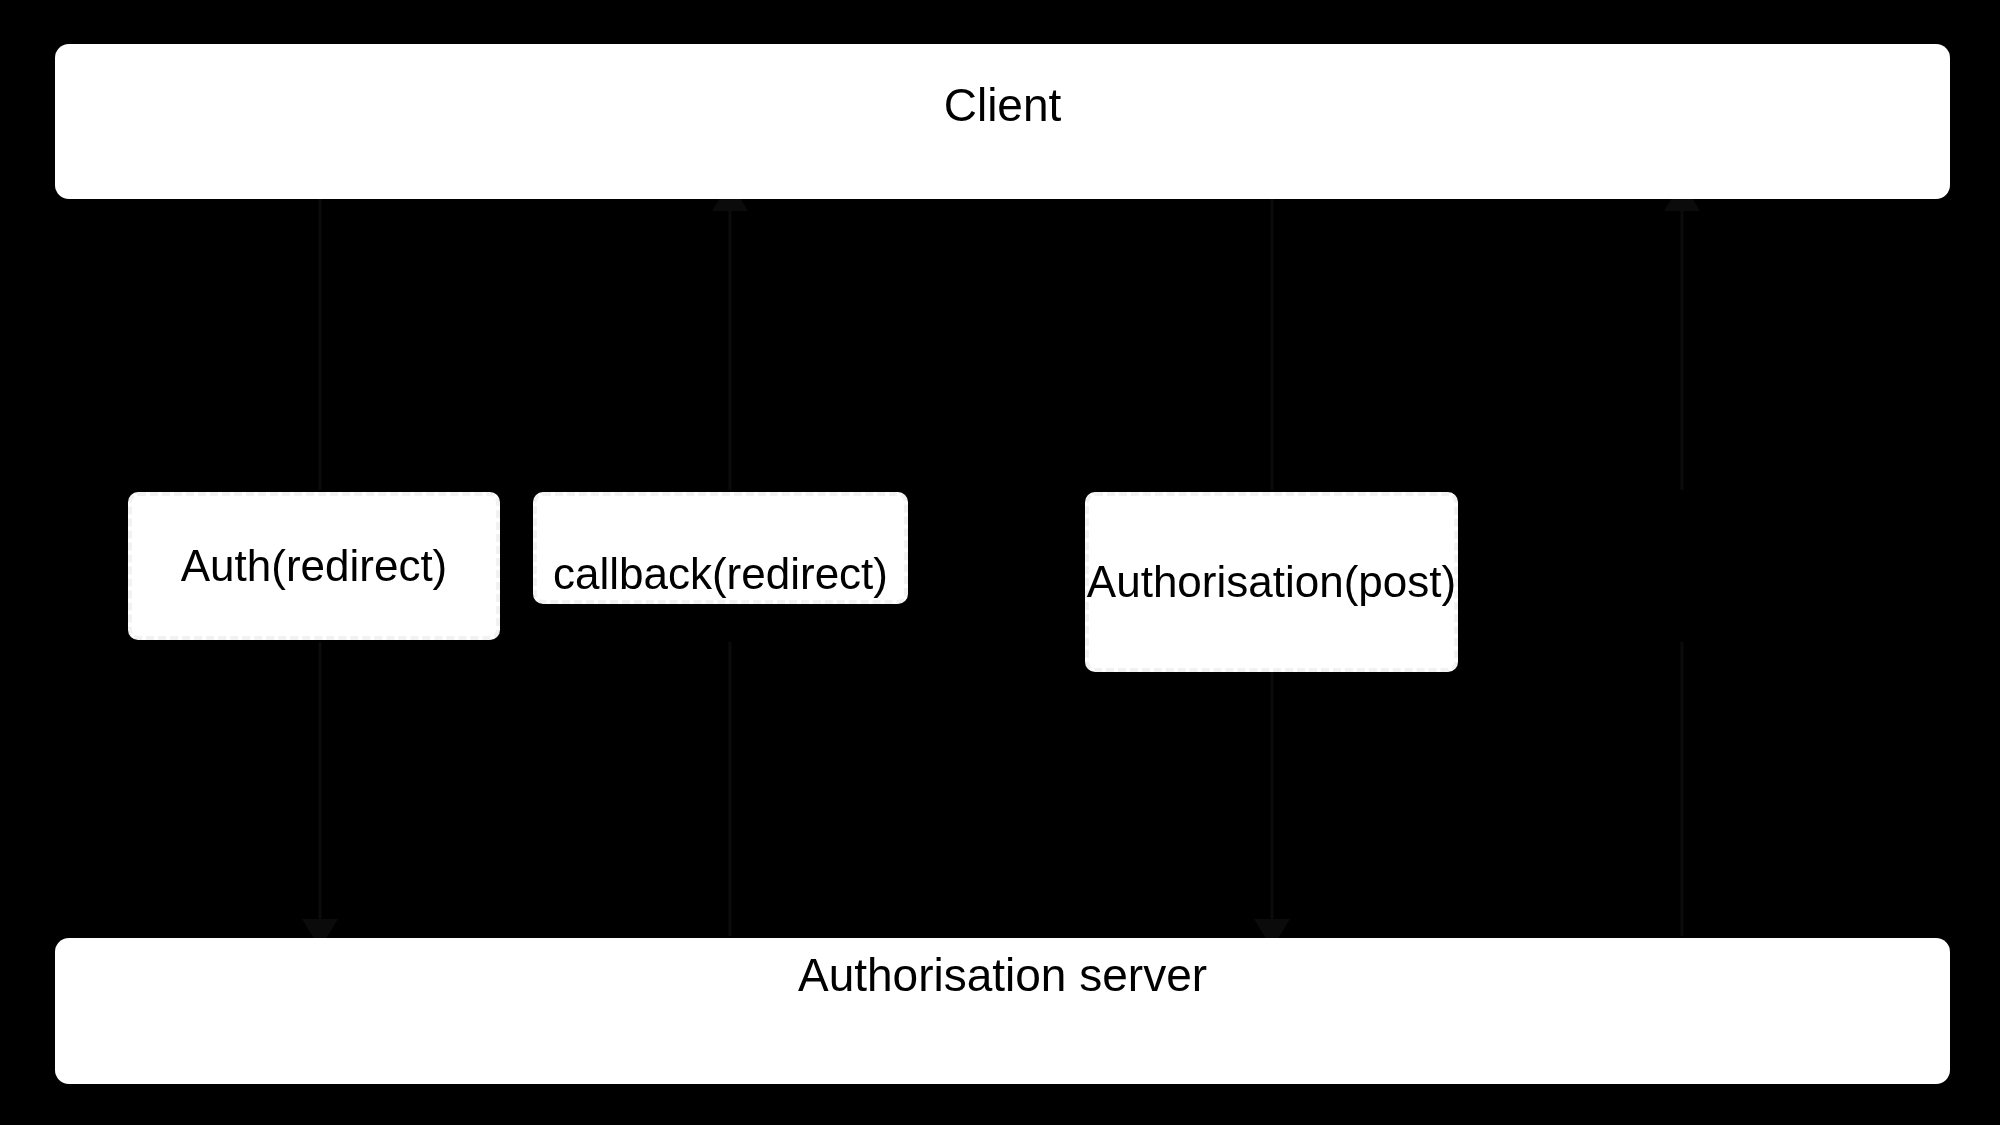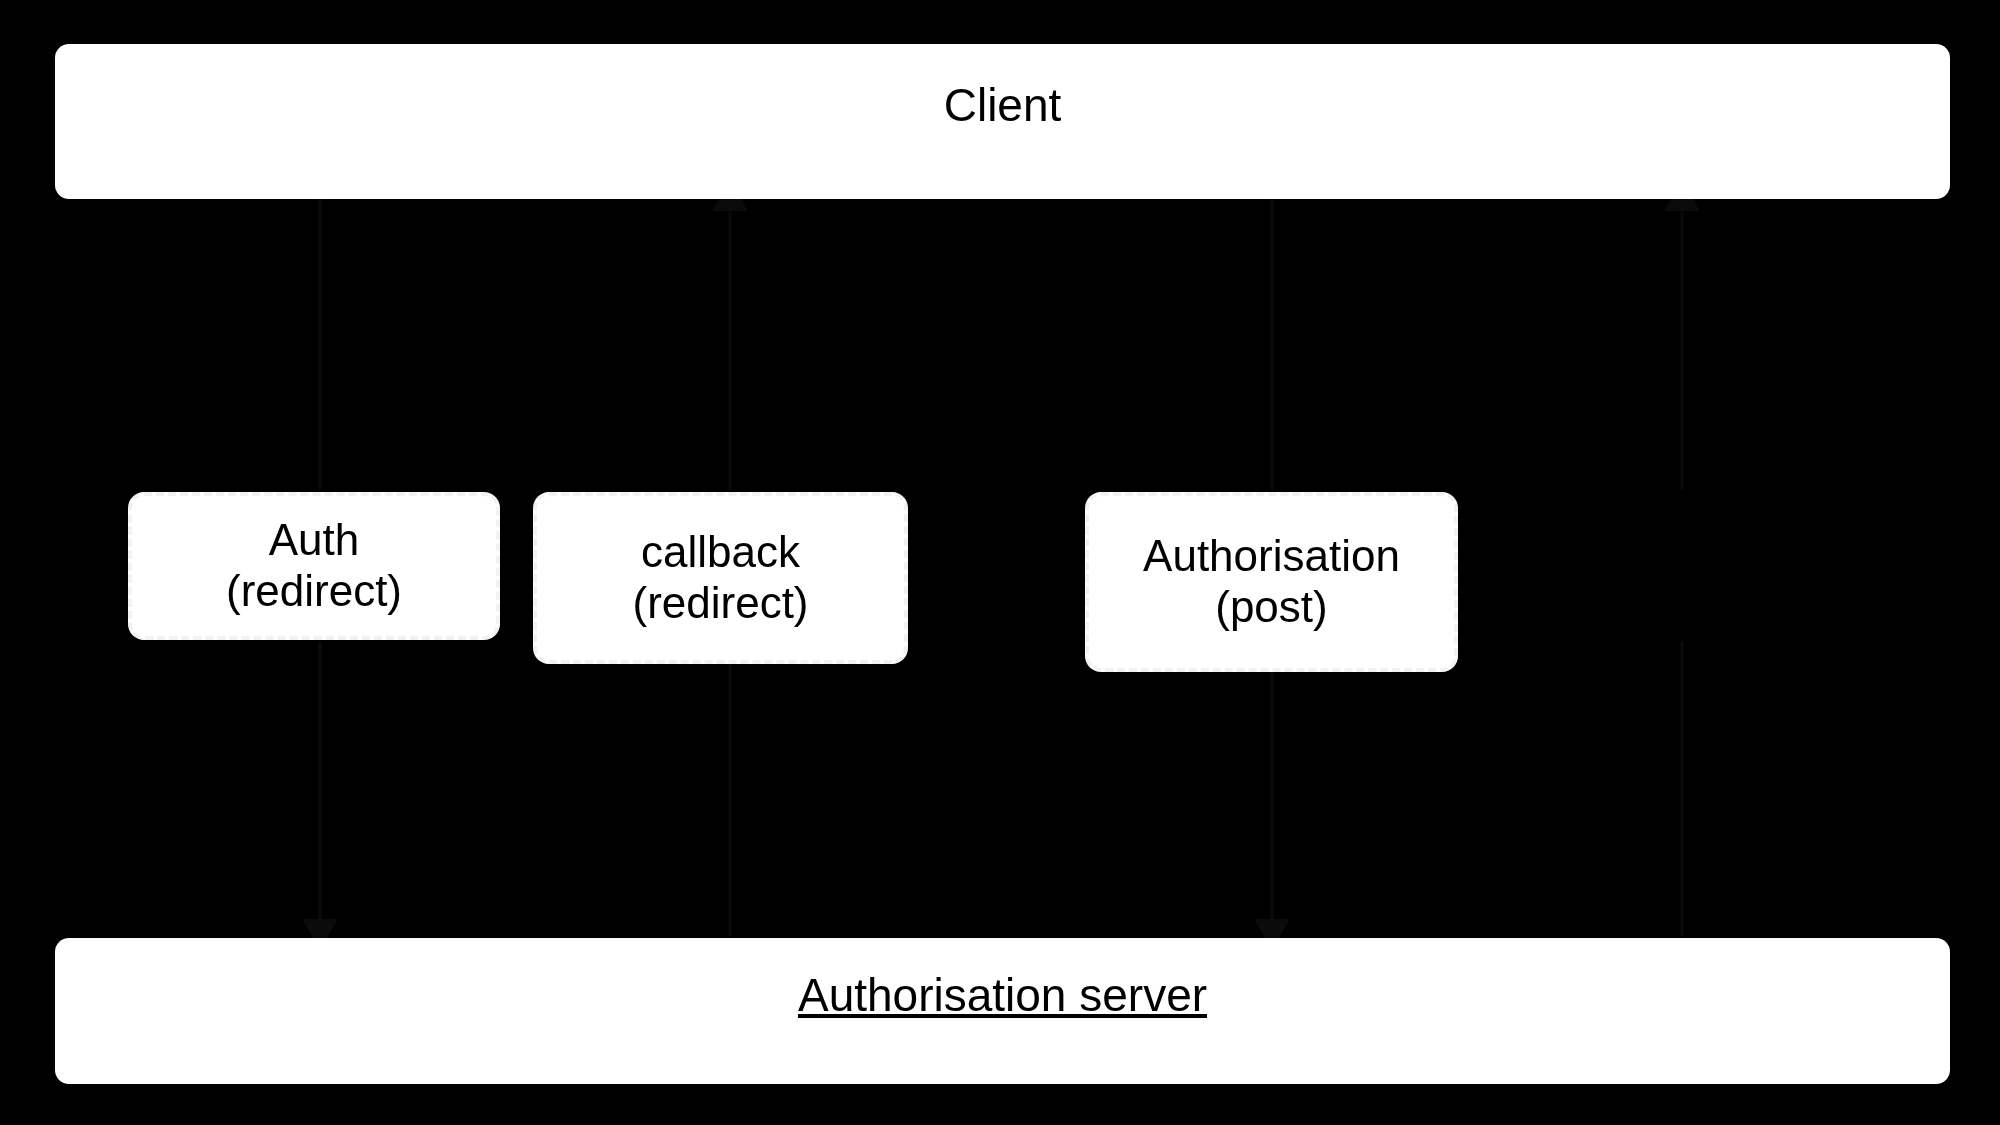--- a/index.html
+++ b/index.html
@@ -42,45 +42,44 @@
     height: 155px;
   }
   #node-client .node-label { margin-top: 36px; }
 
   #node-authserver {
     left: 55px;
     top: 938px;
     width: 1895px;
     height: 146px;
   }
-  #node-authserver .node-label { margin-top: 32px; text-decoration: underline; }
+  #node-authserver .node-label { margin-top: 12px; }
 
   
   .node-dashed {
     position: absolute;
     background: #ffffff;
     border: 4px dashed #f2f2f2;
-    border-radius: 16px;
+    border-radius: 10px;
     box-sizing: border-box;
     display: flex;
-    flex-direction: column;
     align-items: center;
     justify-content: center;
     color: #000000;
     padding: 0 6px;
   }
   .node-dashed .line {
     font-size: 44px;
     line-height: 1.15;
     white-space: nowrap;
     color: #000000;
   }
 
   #node-auth        { left: 128px;  top: 492px; width: 372px; height: 148px; }
-  #node-callback    { left: 533px;  top: 492px; width: 375px; height: 172px; }
+  #node-callback    { left: 533px;  top: 492px; width: 375px; height: 112px; align-items: flex-end; }
   #node-authorisation { left: 1085px; top: 492px; width: 373px; height: 180px; }
   #node-accesstoken { left: 1495px; top: 492px; width: 375px; height: 148px; }
 
   
   #connectors {
     position: absolute;
     left: 0;
     top: 0;
     width: 2000px;
     height: 1125px;

